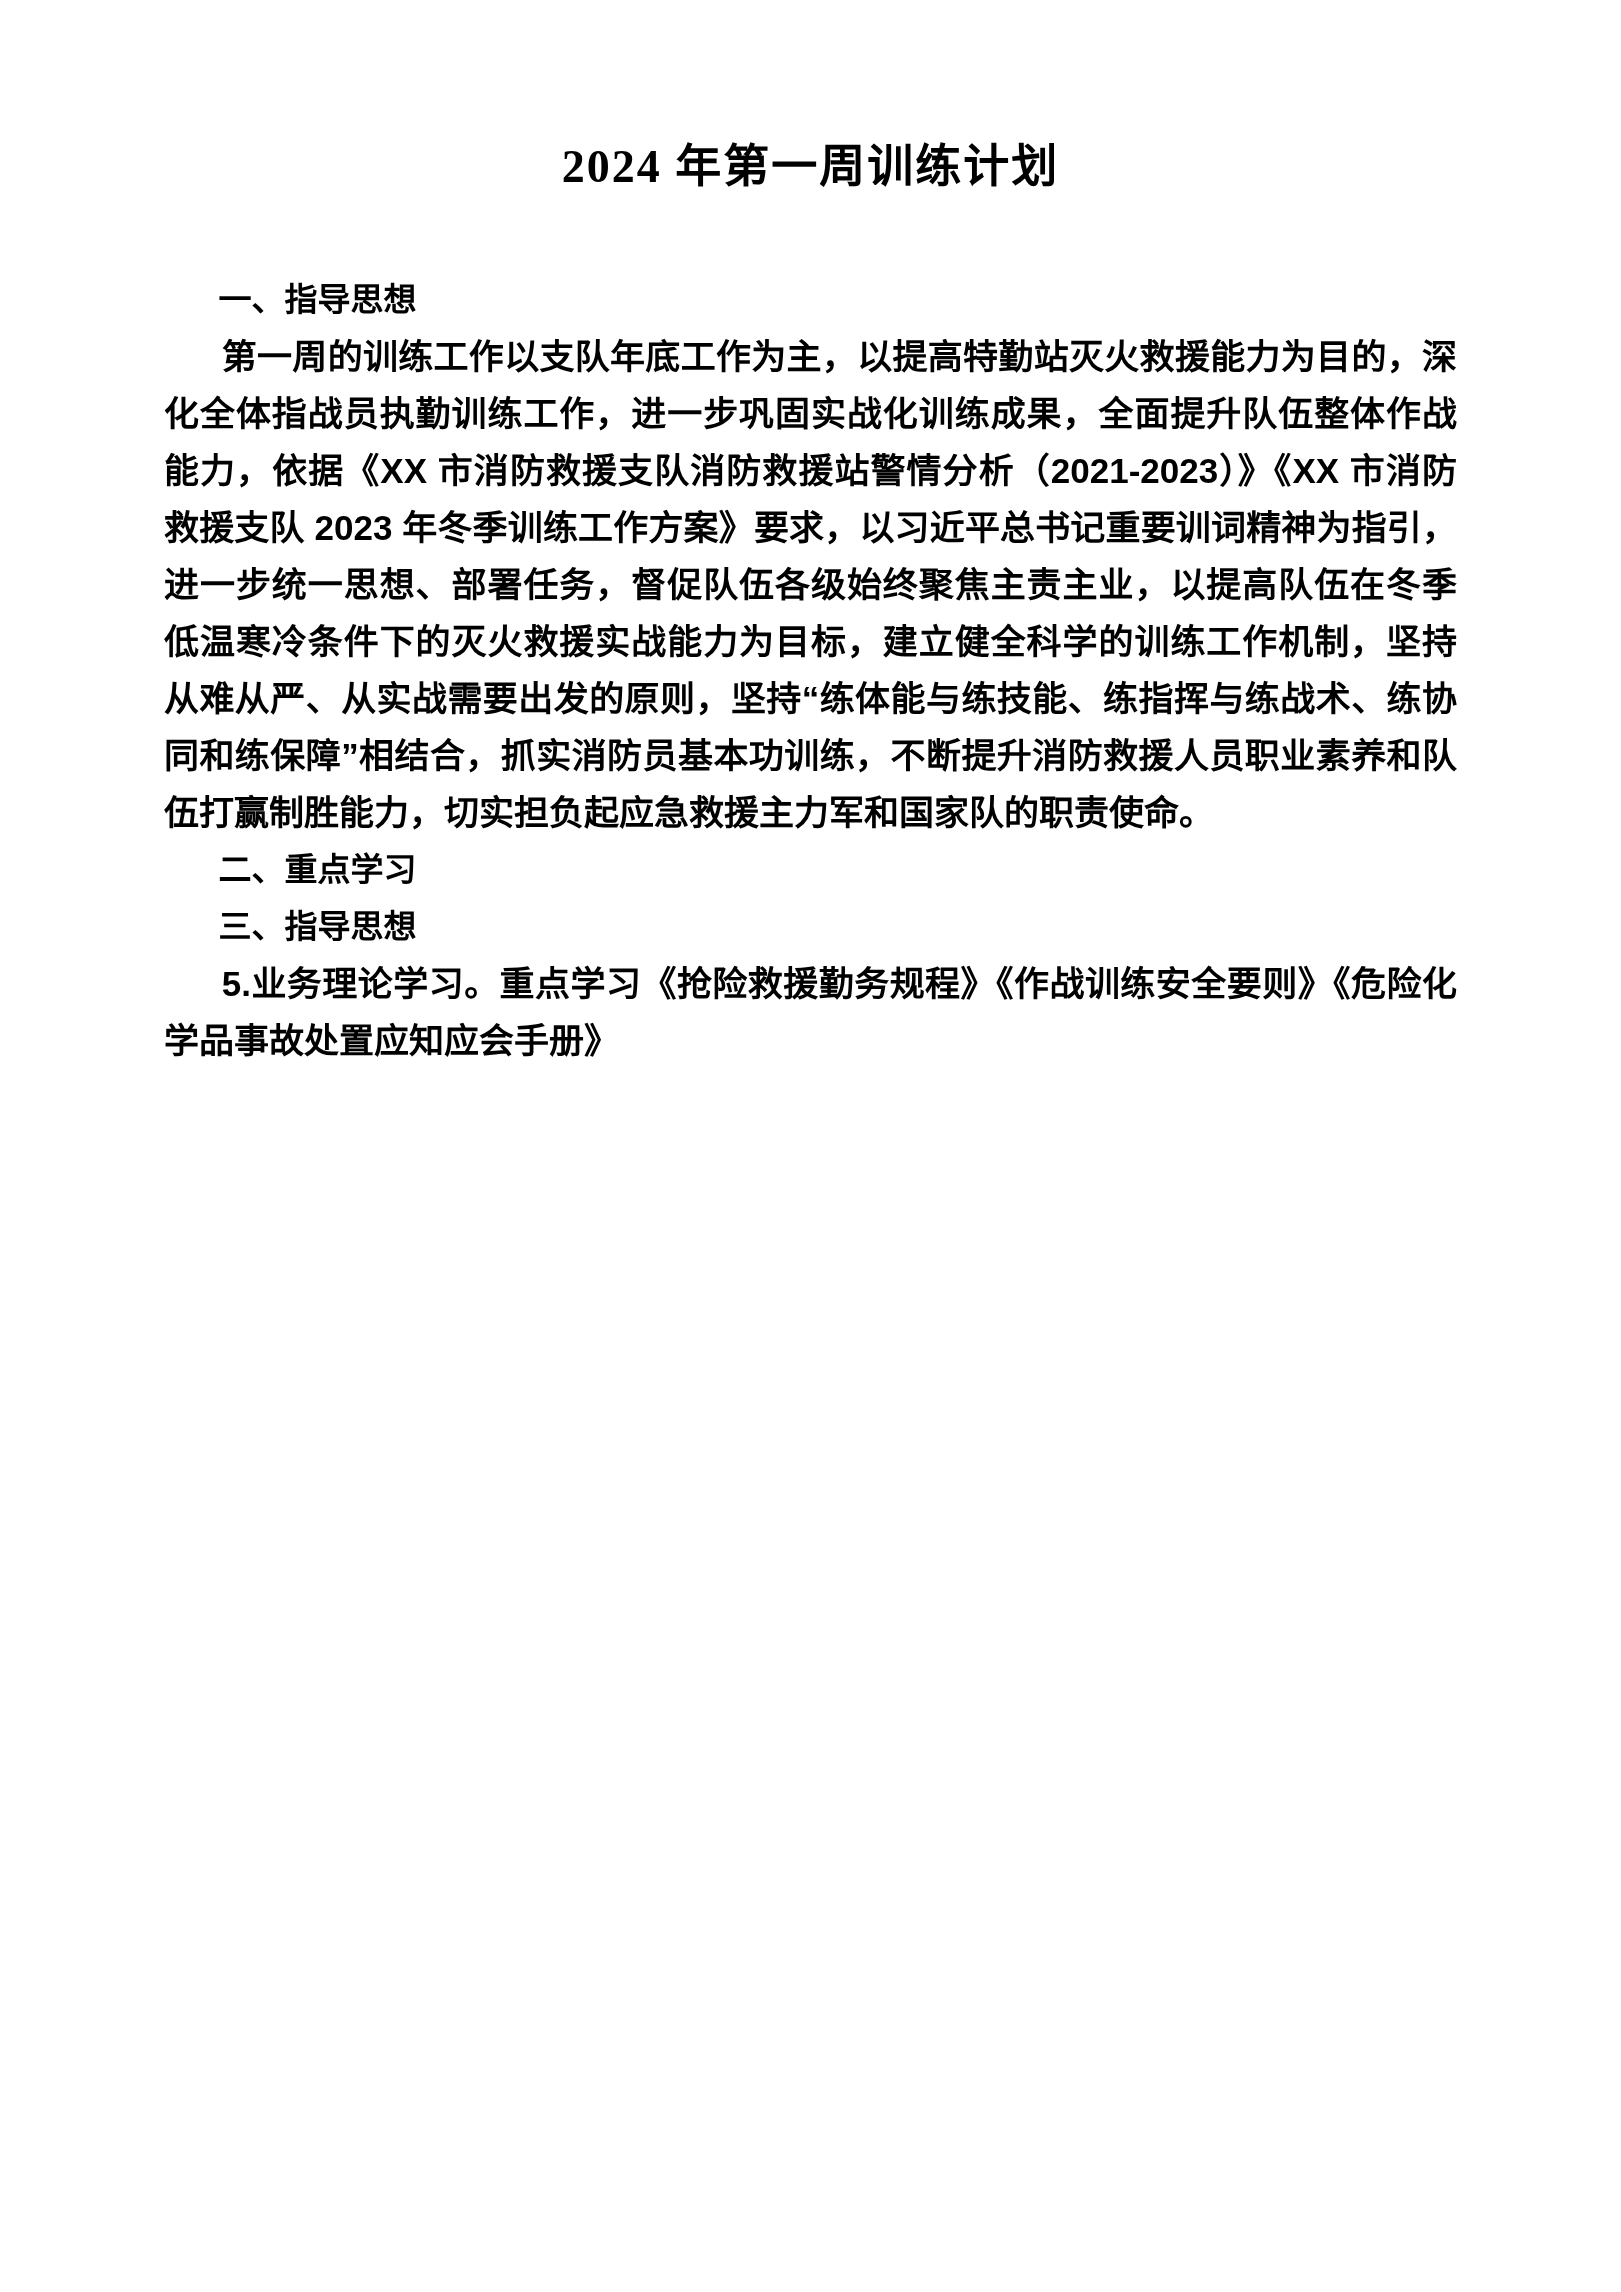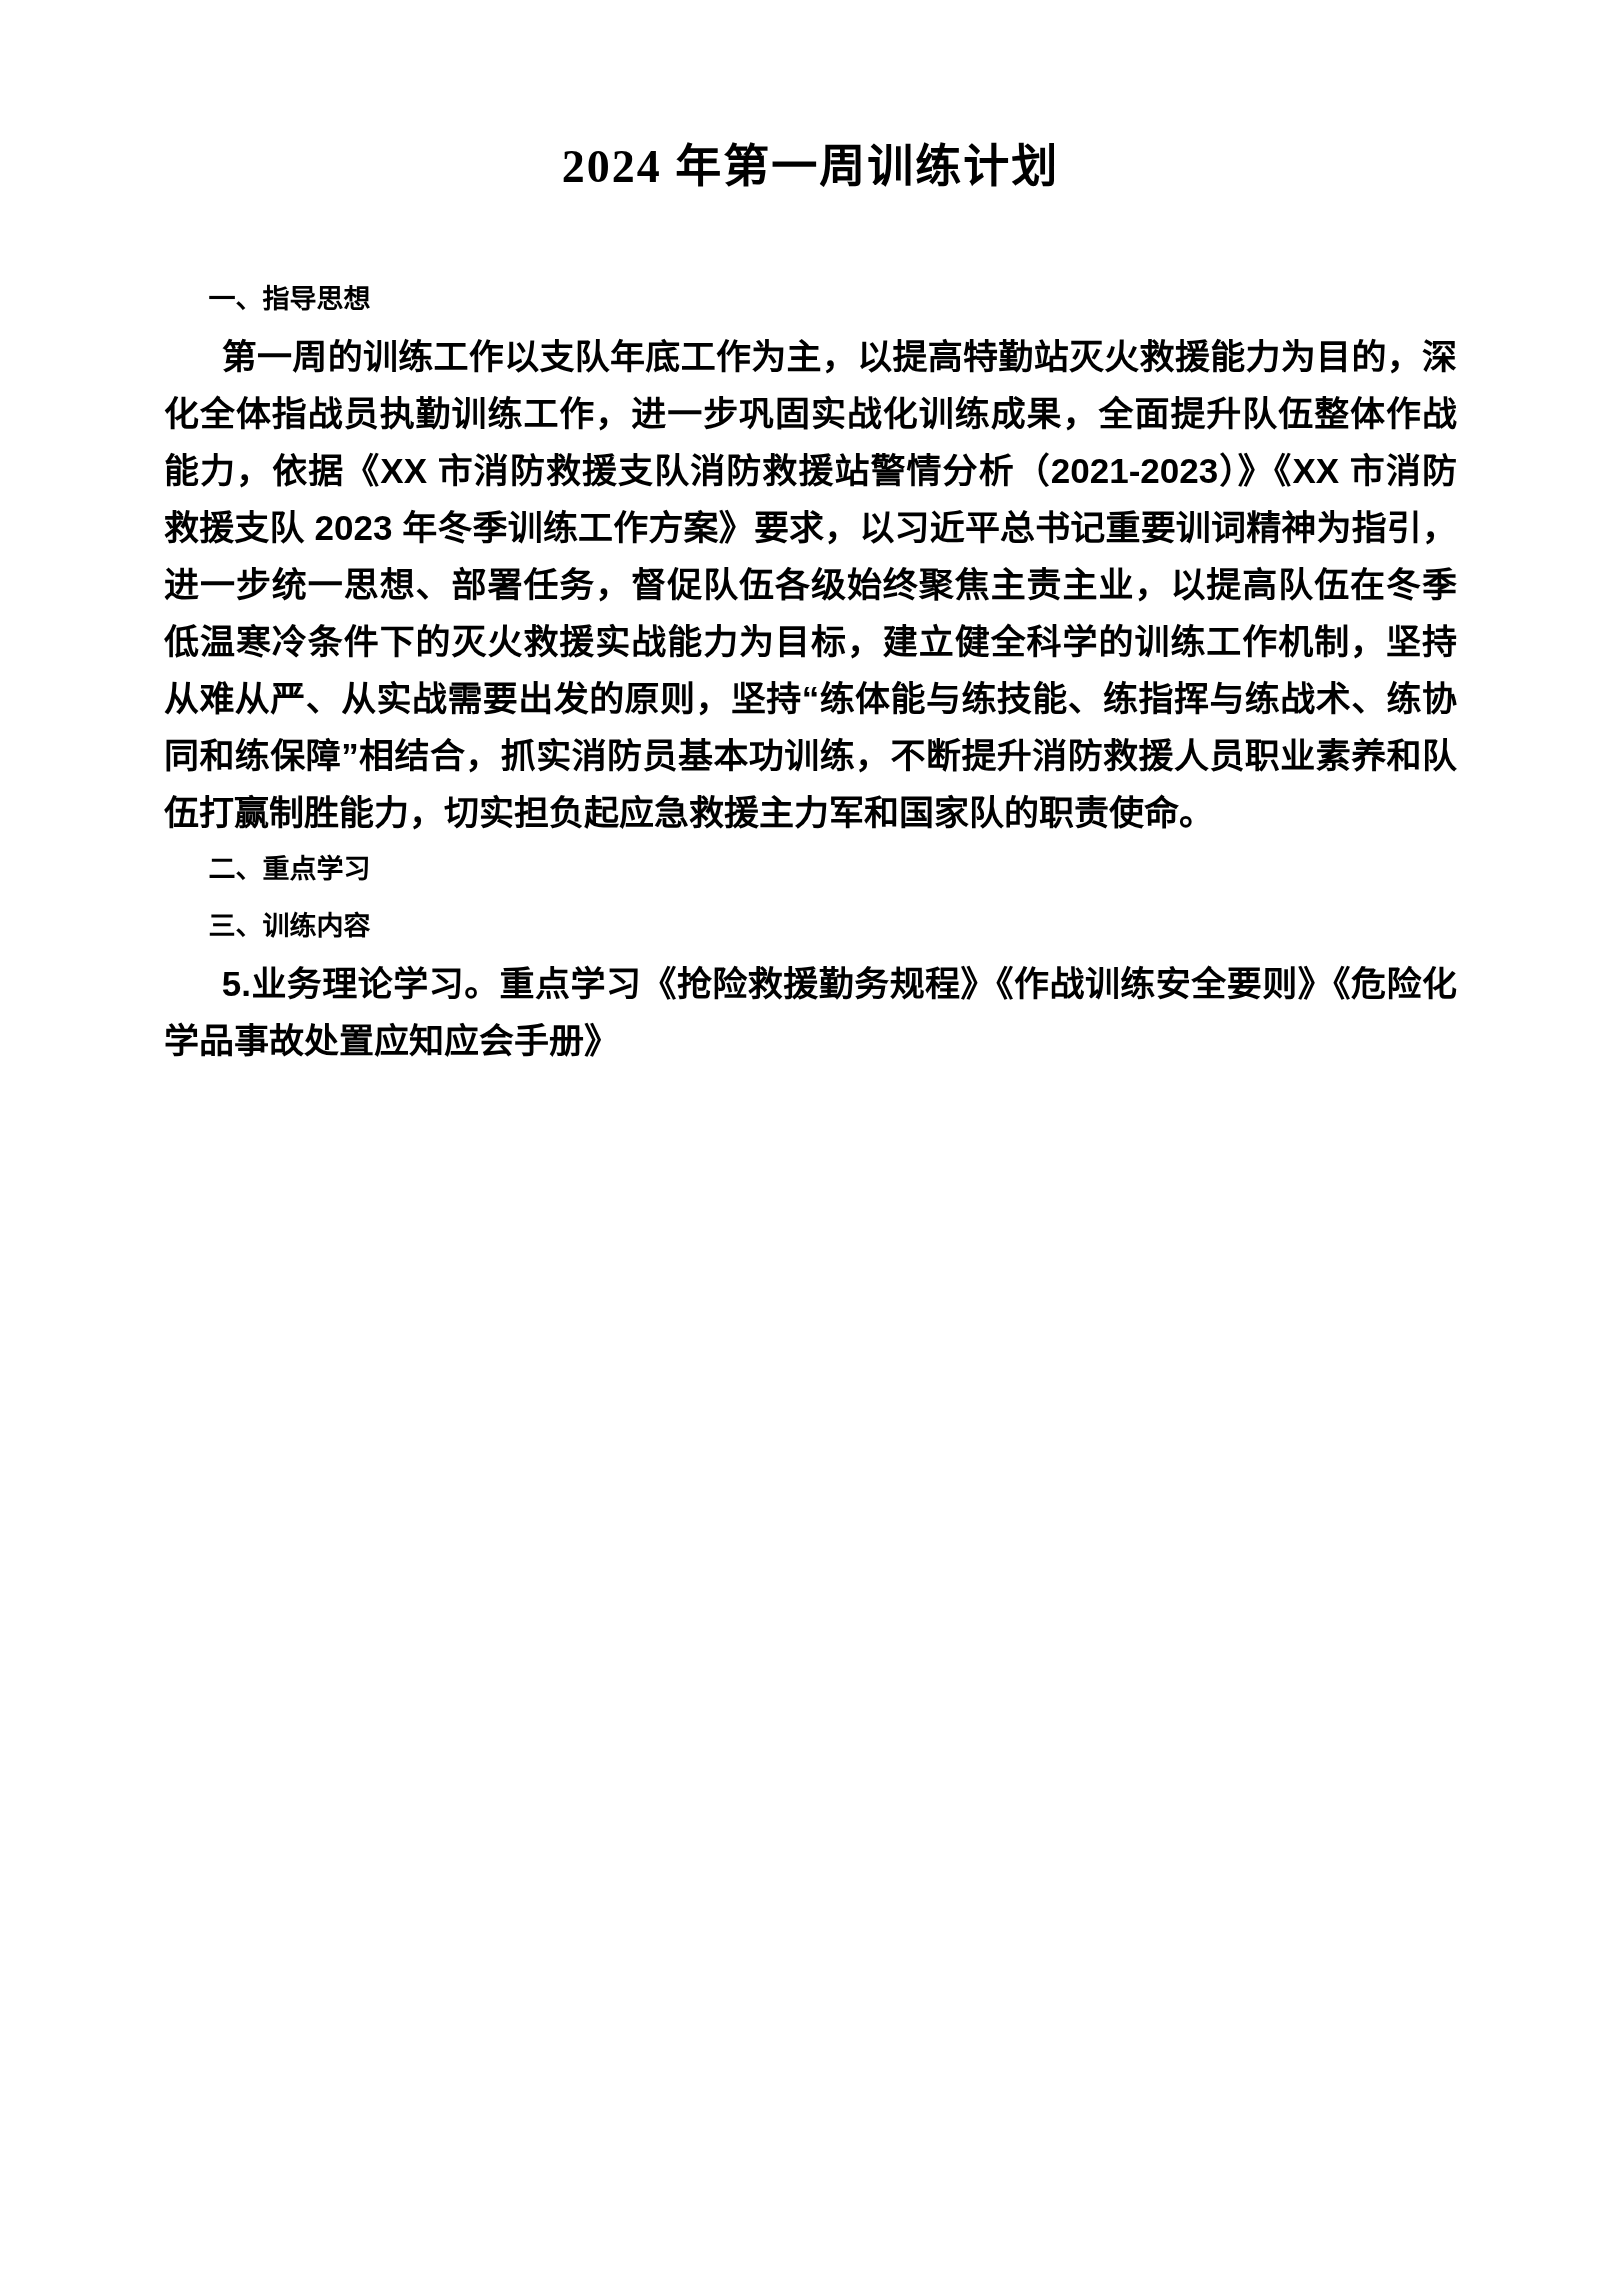--- a/index.html
+++ b/index.html
@@ -26,21 +26,21 @@
     font-family: "Liberation Serif", "DejaVu Serif", serif;
     font-size: 46px;
     font-weight: 700;
     text-align: center;
     letter-spacing: 2px;
     line-height: 1.3;
     margin-bottom: 74px;
   }
 
   .sec-heading {
-    font-size: 27px;
+    font-size: 33px;
     font-weight: 700;
     line-height: 57px;
     text-indent: 1.65em;
     text-align: justify;
   }
 
   .para {
     font-size: 35px;
     font-weight: 700;
     line-height: 57px;
@@ -59,18 +59,18 @@
   <section>
     <h2 class="sec-heading">一、指导思想</h2>
     <p class="para">第一周的训练工作以支队年底工作为主，以提高特勤站灭火救援能力为目的，深化全体指战员执勤训练工作，进一步巩固实战化训练成果，全面提升队伍整体作战能力，依据《XX 市消防救援支队消防救援站警情分析（2021-2023）》《XX 市消防救援支队 2023 年冬季训练工作方案》要求，以习近平总书记重要训词精神为指引，进一步统一思想、部署任务，督促队伍各级始终聚焦主责主业，以提高队伍在冬季低温寒冷条件下的灭火救援实战能力为目标，建立健全科学的训练工作机制，坚持从难从严、从实战需要出发的原则，坚持“练体能与练技能、练指挥与练战术、练协同和练保障”相结合，抓实消防员基本功训练，不断提升消防救援人员职业素养和队伍打赢制胜能力，切实担负起应急救援主力军和国家队的职责使命。</p>
   </section>
 
   <section>
     <h2 class="sec-heading">二、重点学习</h2>
   </section>
 
   <section>
-    <h2 class="sec-heading">三、训练内容</h2>
+    <h2 class="sec-heading">三、指导思想</h2>
     <p class="para">5.业务理论学习。重点学习《抢险救援勤务规程》《作战训练安全要则》《危险化学品事故处置应知应会手册》</p>
   </section>
 
 </div>
 
 
 </body></html>

